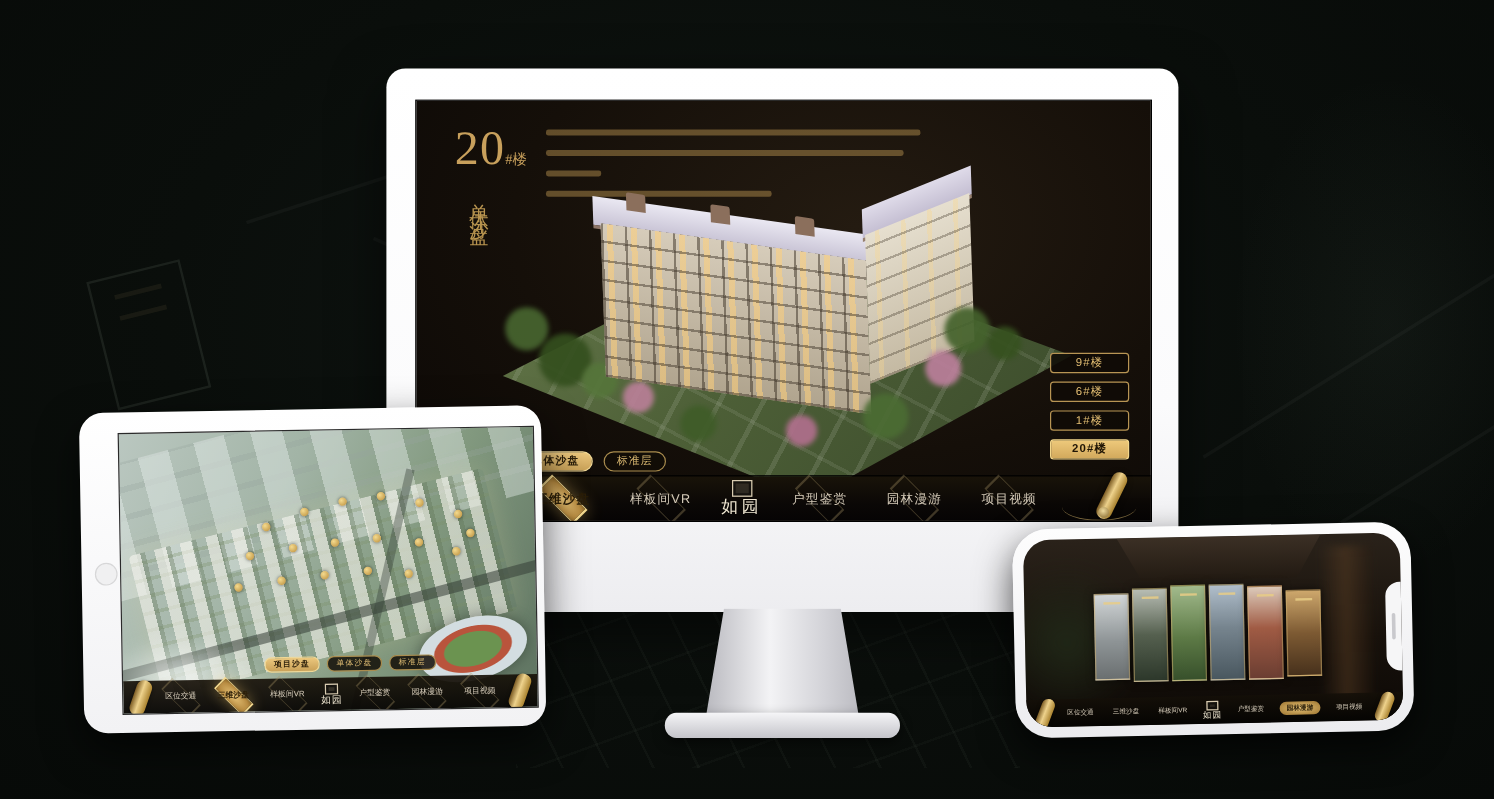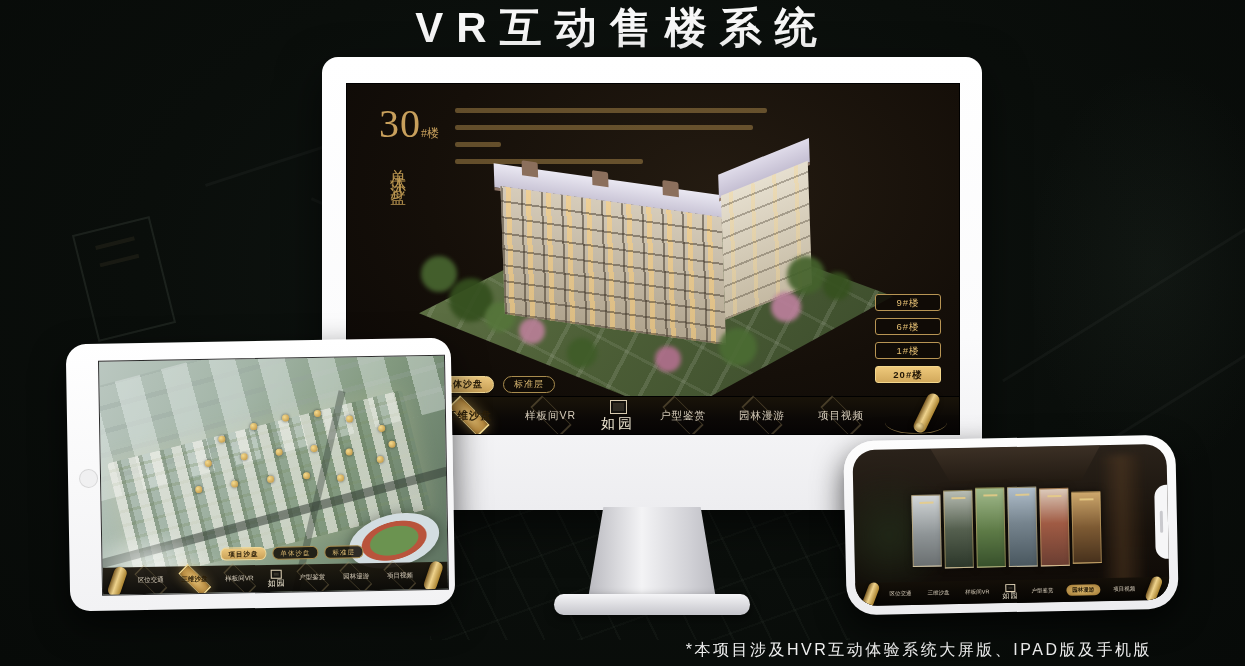--- a/index.html
+++ b/index.html
@@ -198,28 +198,27 @@
       <i></i>
       <i></i>
     </div>
   <div class="bg-road r1"></div>
   <div class="bg-road r2"></div>
   <div class="bg-road r3"></div>
   <div class="bg-road r4"></div>
   <div class="bg-blob"></div>
   <div class="bg-map"></div>
 
-  <h1 class="title">VR互动售楼系统</h1>
 
   <div class="desktop-group">
     <div class="monitor-frame">
       <div class="monitor-screen">
 
         <div class="blk">
-          <span class="blk-num">30</span><span class="blk-unit">#楼</span>
+          <span class="blk-num">20</span><span class="blk-unit">#楼</span>
         </div>
         <div class="vtitle">单体沙盘</div>
 
         <div class="desc">
           <i class="dl1"></i>
             <i class="dl2"></i>
             <i class="dl3"></i>
             <i class="dl4"></i>
         </div>
 
@@ -361,14 +360,13 @@
         <div class="nav-item">项目视频</div>
         <div class="p-scroll"></div>
       </div>
 
       <div class="notch">
         <i class="speaker"></i>
       </div>
     </div>
   </div>
 
-  <div class="footnote">*本项目涉及HVR互动体验系统大屏版、IPAD版及手机版</div>
 </div>
 
 </body></html>

